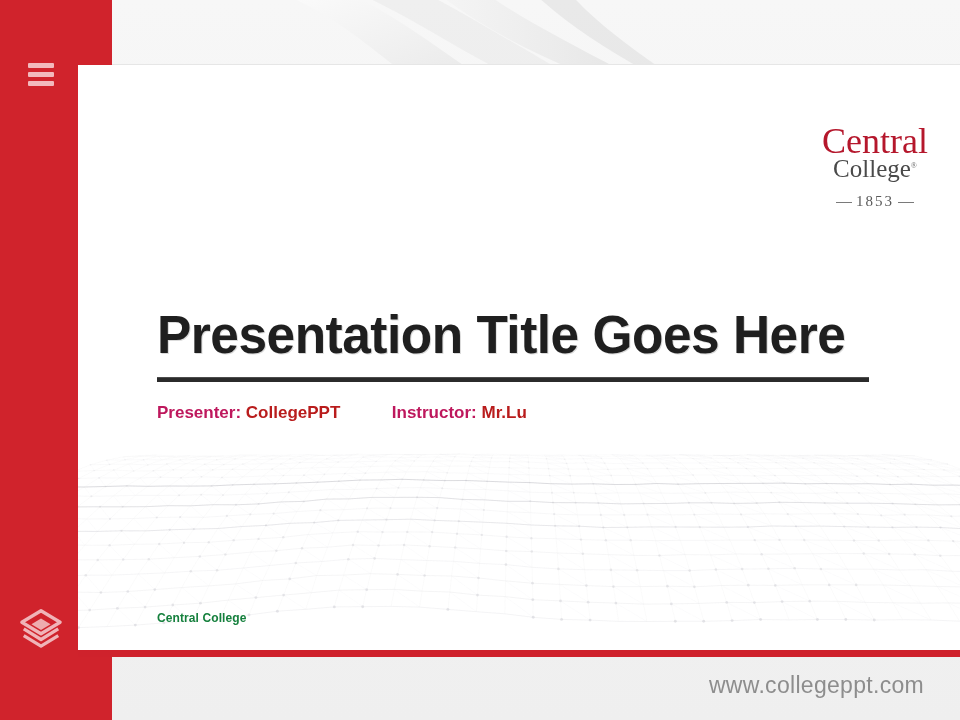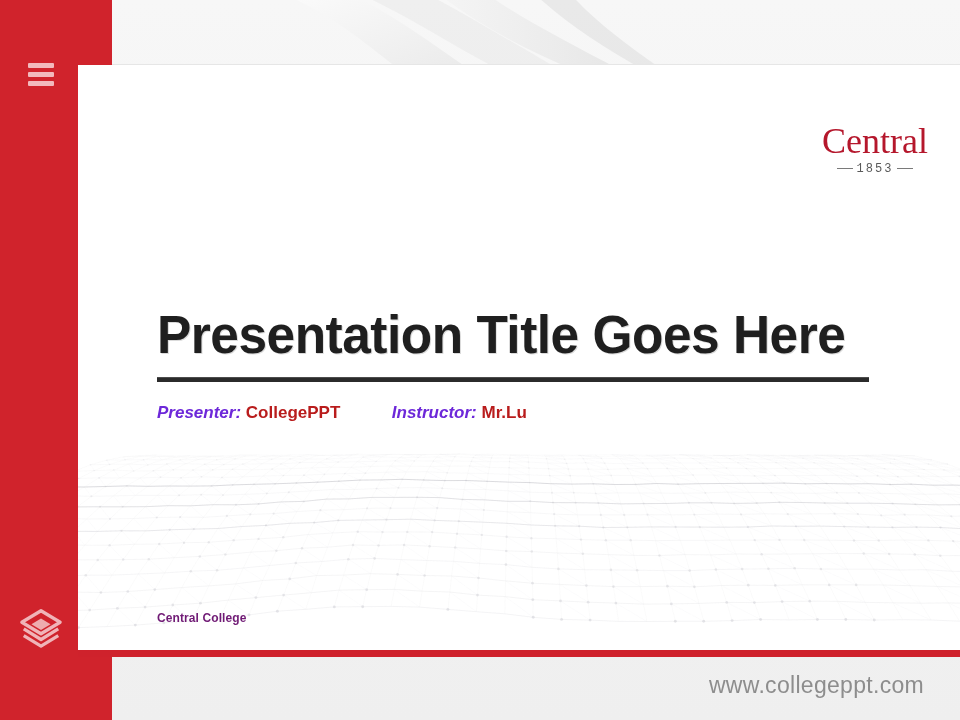--- a/index.html
+++ b/index.html
@@ -116,23 +116,23 @@
     margin-top: -3px;
     position: relative;
   }
   .logo-reg {
     font-size: 8px;
     vertical-align: super;
     color: #6a6a6a;
   }
   .logo-year {
     display: block;
-    margin-top: 4px;
-    font-family: Liberation Mono, monospace;
-    font-size: 12px;
+    margin-top: 13px;
+    font-family: Liberation Serif, serif;
+    font-size: 15px;
     letter-spacing: 2px;
     color: #5a5a5a;
     white-space: nowrap;
   }
   .logo-year .dash {
     display: inline-block;
     width: 16px;
     height: 1px;
     background: #7a7a7a;
     vertical-align: middle;
@@ -165,32 +165,32 @@
     height: 4px;
     background: #2b2b2b;
     border-top: 1px solid #4d4d4d;
   }
   .credits {
     margin-top: 21px;
     font-size: 17px;
     font-weight: bold;
     white-space: nowrap;
   }
-  .credit-label { color: #6d28d9; font-style: italic; }
+  .credit-label { color: #be185d; }
   .credit-value { color: #b91c1c; }
   .credit-gap { display: inline-block; width: 42px; }
 
   
   .bottom-label {
     position: absolute;
     left: 79px;
     bottom: 31px;
     font-size: 12px;
     font-weight: bold;
-    color: #701a75;
+    color: #15803d;
     letter-spacing: 0.1px;
   }
 
   
   .card-red-bar {
     position: absolute;
     left: 78px;
     top: 650px;
     width: 882px;
     height: 7px;
@@ -1098,20 +1098,21 @@
         <g id="meshridge" stroke="#9c9ca6" stroke-width="0.8" fill="none" opacity="0.85">
             <path d="M-36.1 37.6 L-14.9 36.9 L6.3 37.0 L27.5 36.5 L48.7 35.9 L69.9 36.3 L91.1 36.0 L112.3 36.1 L133.5 35.9 L154.7 34.9 L175.9 34.3 L197.1 33.8 L218.4 33.0 L239.6 32.2 L260.8 31.2 L282.0 30.1 L303.2 29.9 L324.4 29.3 L345.6 30.0 L366.8 30.6 L388.0 30.5 L409.2 31.3 L430.4 32.1 L451.6 32.6 L472.8 33.7 L494.0 34.1 L515.2 33.8 L536.4 34.5 L557.6 34.4 L578.8 33.5 L600.0 34.2 L621.2 33.7 L642.4 33.5 L663.6 33.4 L684.9 33.3 L706.1 33.1 L727.3 33.8 L748.5 33.5 L769.7 33.9 L790.9 33.7 L812.1 34.5 L833.3 34.2 L854.5 35.2 L875.7 35.1 L896.9 35.6 L918.1 34.9" opacity="0.55"></path>
             <path d="M-68.6 58.3 L-45.9 57.1 L-23.3 57.0 L-0.6 56.9 L22.0 56.8 L44.7 56.8 L67.3 56.7 L90.0 55.7 L112.6 55.8 L135.3 54.7 L157.9 54.8 L180.6 53.9 L203.2 51.9 L225.8 51.4 L248.5 49.1 L271.1 48.9 L293.8 47.4 L316.4 47.4 L339.1 47.3 L361.7 47.6 L384.4 49.4 L407.0 49.9 L429.7 51.3 L452.3 51.3 L475.0 52.6 L497.6 52.7 L520.3 53.0 L542.9 53.9 L565.6 53.6 L588.2 53.5 L610.9 52.8 L633.5 52.8 L656.2 53.4 L678.8 53.1 L701.4 52.3 L724.1 52.5 L746.7 53.0 L769.4 53.2 L792.0 53.2 L814.7 53.6 L837.3 54.3 L860.0 54.9 L882.6 54.7 L905.3 54.7 L927.9 54.9 L950.6 55.6" opacity="0.42"></path>
             <path d="M-101.0 83.0 L-77.0 82.5 L-52.9 81.9 L-28.8 81.8 L-4.7 81.3 L19.4 81.4 L43.5 80.8 L67.6 80.9 L91.7 79.8 L115.8 79.1 L139.9 78.5 L164.0 76.5 L188.0 75.4 L212.1 73.3 L236.2 72.6 L260.3 70.4 L284.4 70.0 L308.5 69.7 L332.6 69.2 L356.7 70.4 L380.8 71.2 L404.9 72.2 L429.0 73.3 L453.0 75.0 L477.1 75.8 L501.2 76.2 L525.3 77.5 L549.4 77.3 L573.5 76.9 L597.6 77.0 L621.7 77.1 L645.8 77.2 L669.9 77.0 L694.0 76.0 L718.0 76.3 L742.1 76.1 L766.2 76.6 L790.3 77.1 L814.4 77.4 L838.5 77.1 L862.6 77.5 L886.7 78.8 L910.8 78.9 L934.9 79.0 L959.0 80.2 L983.0 80.2" opacity="0.29"></path>
           </g>
       </svg>
     </div>
 
     <div class="logo">
       <span class="logo-central">Central</span>
+      <span class="logo-college"><span>College</span><span class="logo-reg">®</span></span>
       <span class="logo-year"><span class="dash"></span><span>1853</span><span class="dash"></span></span>
     </div>
 
     <div class="title-block">
       <h1 class="slide-title">Presentation Title Goes Here</h1>
       <div class="title-rule"></div>
       <div class="credits">
         <span class="credit-label">Presenter:</span>
         <span class="credit-value">CollegePPT</span>
         <span class="credit-gap"></span>

